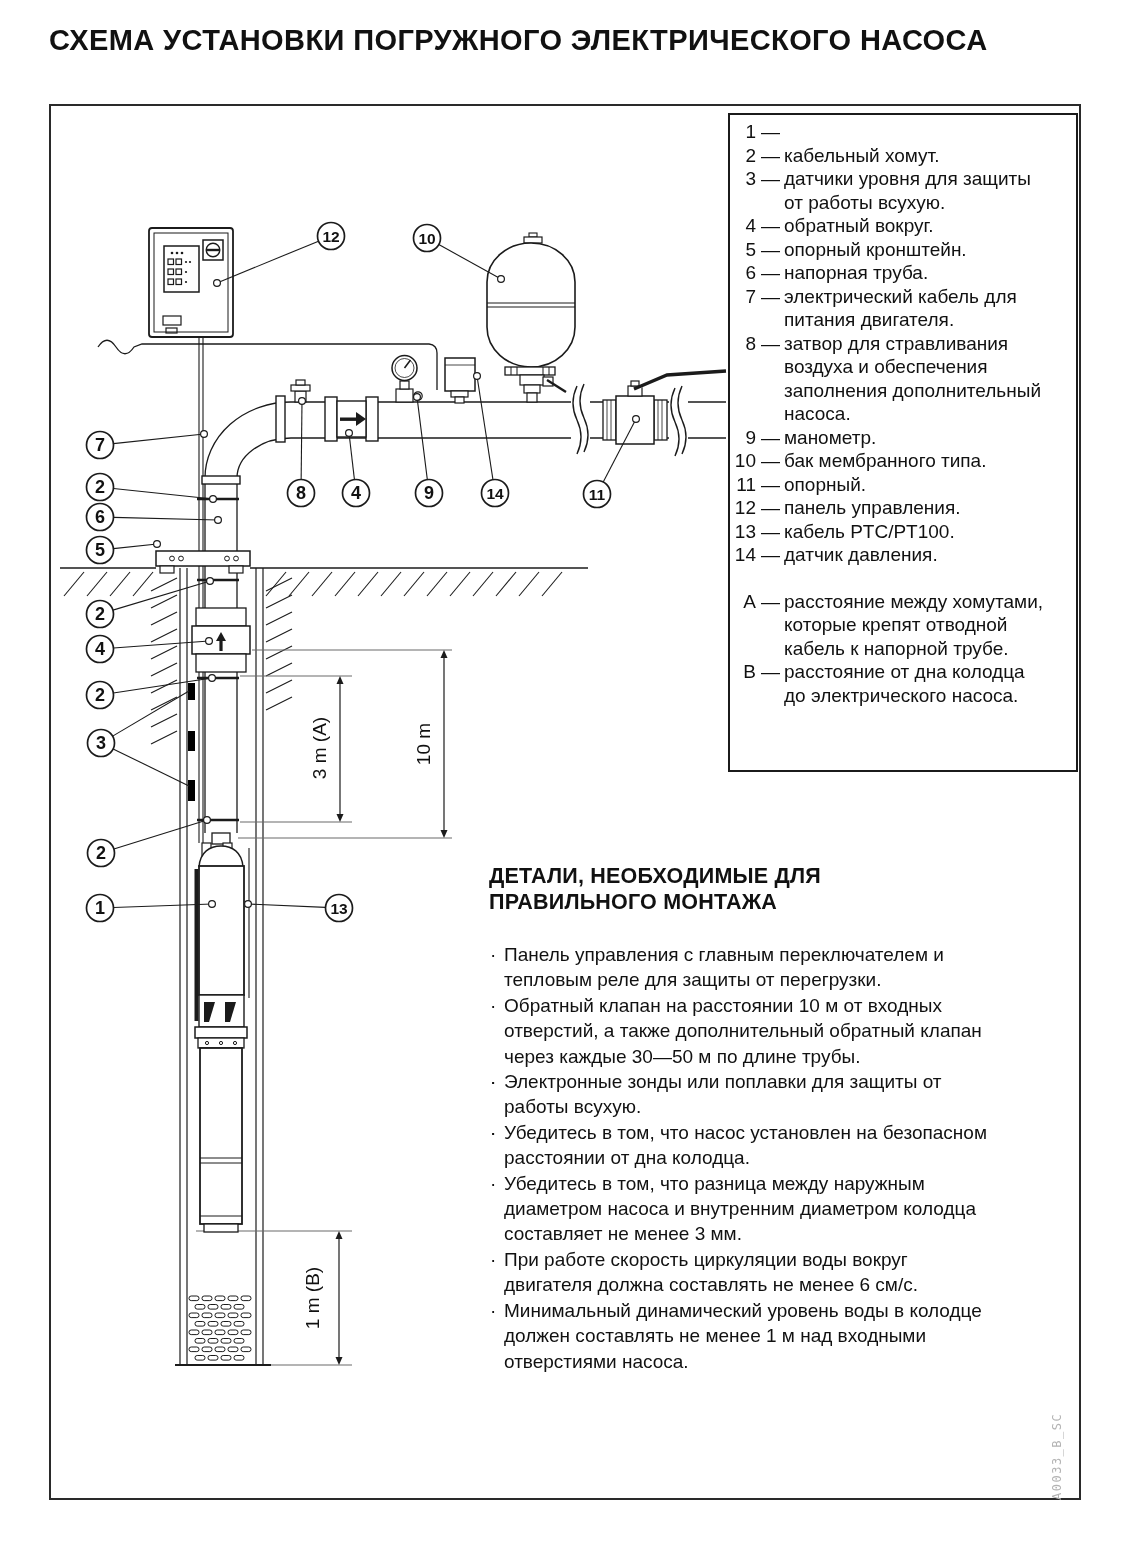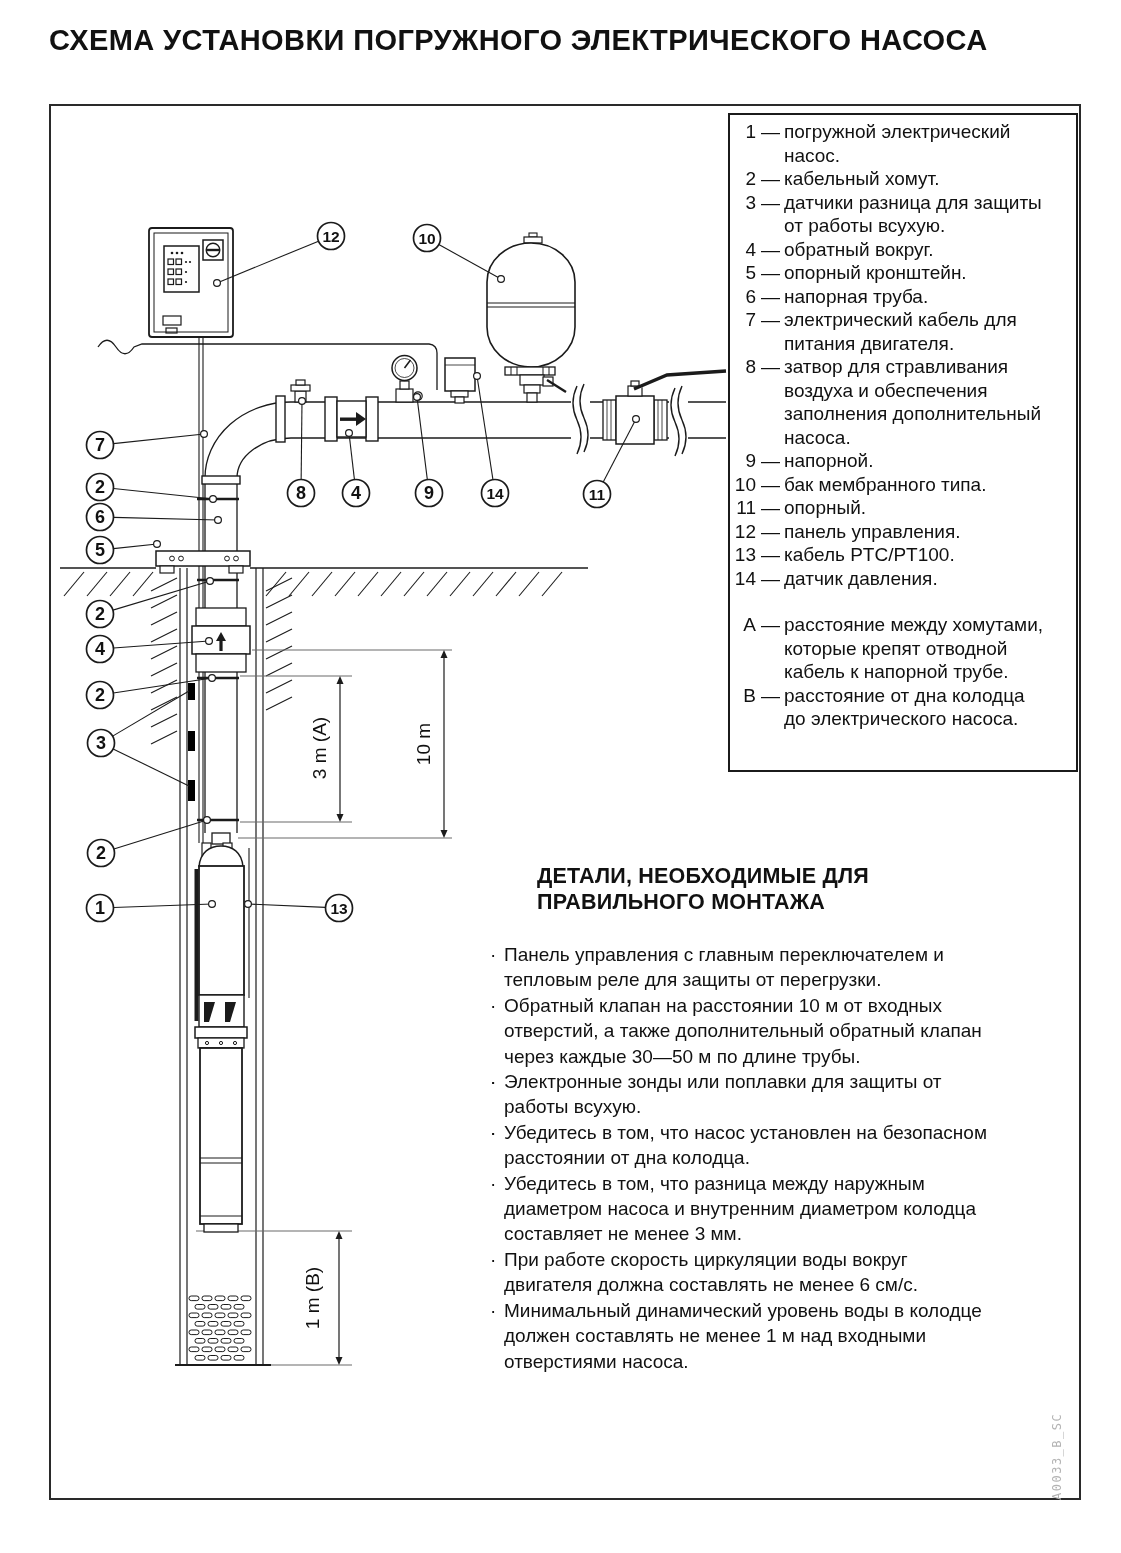--- a/index.html
+++ b/index.html
@@ -10,21 +10,21 @@
   svg.diagram{position:absolute;left:0;top:0;}
   .legend-box{position:absolute;left:728px;top:113px;width:350px;height:659px;
               border:2px solid #1b1b1b;box-sizing:border-box;background:#fff;
               font-size:19px;line-height:23.5px;padding:5px 4px 0 0;}
   .lrow{display:flex;}
   .lnum{flex:0 0 26px;text-align:right;}
   .ldash{flex:0 0 18px;text-align:center;margin:0 4px 0 5px;}
   .ltxt{flex:1;white-space:pre-line;}
   .lnotes{margin-top:23px;}
   .details-heading{position:absolute;left:489px;top:864px;font-size:21.5px;font-weight:bold;
-                   line-height:25.5px;letter-spacing:.2px;white-space:pre-line;margin-left:48px;}
+                   line-height:25.5px;letter-spacing:.2px;white-space:pre-line;}
   .bullets{position:absolute;left:489px;top:942px;width:578px;font-size:19px;line-height:25.4px;}
   .brow{position:relative;padding-left:15px;}
   .bdot{position:absolute;left:1px;}
   .btxt{white-space:pre-line;}
   .doc-code{position:absolute;left:1050px;top:1388px;height:112px;
             writing-mode:vertical-rl;transform:rotate(180deg);
             font-family:"DejaVu Sans Mono",monospace;font-size:12px;
             color:#b3b3b3;letter-spacing:1.5px;}
 </style>
 </head>
@@ -450,32 +450,30 @@
           <text x="319" y="1298" text-anchor="middle" font-size="19" fill="#111" stroke="none" font-family="&quot;Liberation Sans&quot;,sans-serif" transform="rotate(-90 319 1298)">1 m (B)</text>
         </g>
     </g>
   </svg>
 
   <div class="legend-box">
     <div id="legend-list">
         <div class="lrow">
           <span class="lnum">1</span>
           <span class="ldash">—</span>
-          <span class="ltxt">погружной электрический
-насос.</span>
         </div>
         <div class="lrow">
           <span class="lnum">2</span>
           <span class="ldash">—</span>
           <span class="ltxt">кабельный хомут.</span>
         </div>
         <div class="lrow">
           <span class="lnum">3</span>
           <span class="ldash">—</span>
-          <span class="ltxt">датчики разница для защиты
+          <span class="ltxt">датчики уровня для защиты
 от работы всухую.</span>
         </div>
         <div class="lrow">
           <span class="lnum">4</span>
           <span class="ldash">—</span>
           <span class="ltxt">обратный вокруг.</span>
         </div>
         <div class="lrow">
           <span class="lnum">5</span>
           <span class="ldash">—</span>
@@ -496,21 +494,21 @@
           <span class="lnum">8</span>
           <span class="ldash">—</span>
           <span class="ltxt">затвор для стравливания
 воздуха и обеспечения
 заполнения дополнительный
 насоса.</span>
         </div>
         <div class="lrow">
           <span class="lnum">9</span>
           <span class="ldash">—</span>
-          <span class="ltxt">напорной.</span>
+          <span class="ltxt">манометр.</span>
         </div>
         <div class="lrow">
           <span class="lnum">10</span>
           <span class="ldash">—</span>
           <span class="ltxt">бак мембранного типа.</span>
         </div>
         <div class="lrow">
           <span class="lnum">11</span>
           <span class="ldash">—</span>
           <span class="ltxt">опорный.</span>

